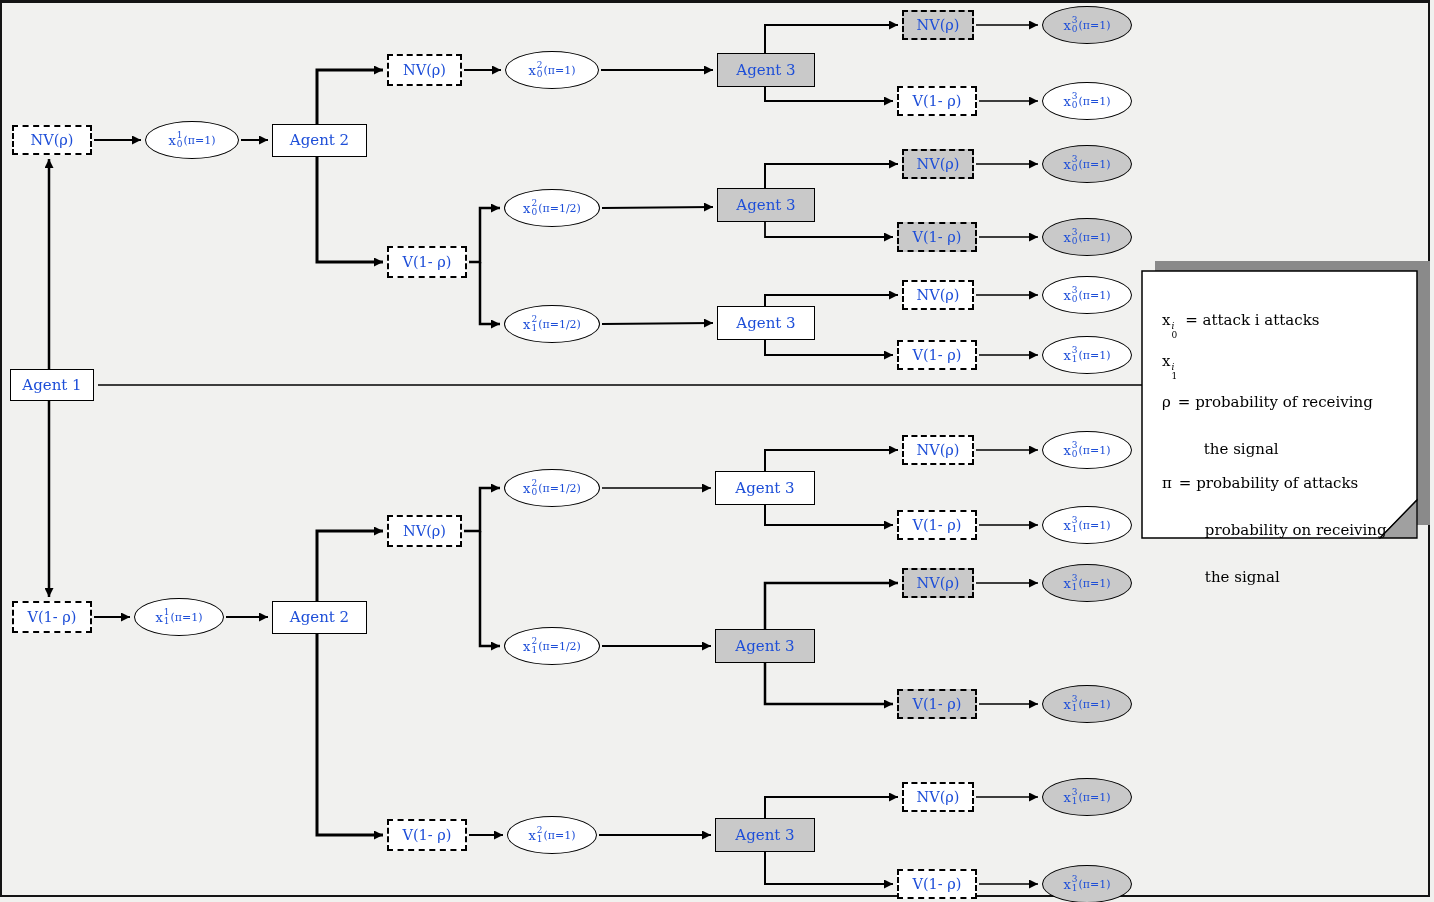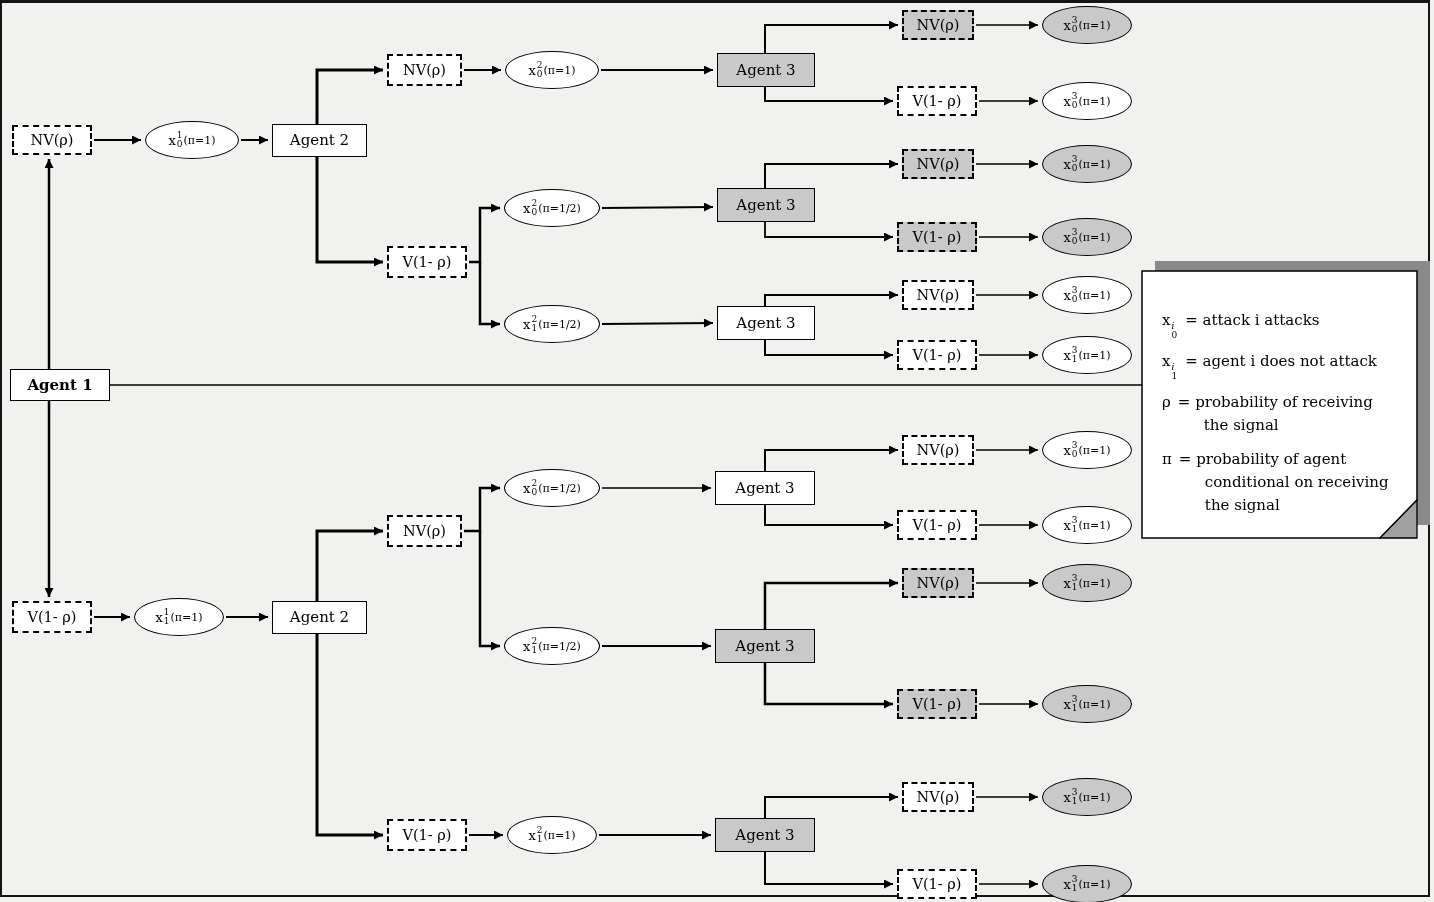--- a/index.html
+++ b/index.html
@@ -16,21 +16,21 @@
     border-top:3px solid #141414;
     background:#f1f1ef;
     box-sizing:border-box;
   }
   #edges{position:absolute;left:0;top:0;width:1434px;height:902px;}
   #nodes{position:absolute;left:0;top:0;width:1434px;height:902px;pointer-events:none;}
   .node{
     position:absolute;
     display:flex;align-items:center;justify-content:center;
     box-sizing:border-box;
-    background:#fff;color:#000000;
+    background:#fff;color:#1d4ed8;
     font-size:15px;line-height:1;
     white-space:nowrap;
   }
   .node.gray{background:var(--node-gray,#c9c9c9);}
   .node.white{background:#fff;}
   .node.rect{border:1.6px solid #000;}
   .node.dashed{border:2px dashed #000;font-size:14.5px;}
   .node.ellipse{border:1.5px solid #000;border-radius:50%;font-size:12.5px;}
   .ss{
     display:inline-flex;flex-direction:column;align-items:flex-start;
@@ -43,21 +43,21 @@
   
   #legend{
     position:absolute;left:1160px;top:306px;width:252px;
     font-size:15px;line-height:23px;color:#000;
   }
   .li{display:flex;gap:7px;margin-bottom:11px;}
   .li .sym{flex:0 0 auto;}
   .li .sp{font-style:italic;}
   .li .txt{display:block;}
   .li .ln{display:block;}
-  .li .ln.ind{padding-left:26px;}
+  .li .ln.ind{padding-left:26px;margin-top:24px;}
 </style>
 </head>
 <body>
 
 <div id="stage">
 
   <svg id="edges" width="1434" height="902" viewBox="0 0 1434 902" xmlns="http://www.w3.org/2000/svg">
     <defs>
       <marker id="arr" viewBox="0 0 10 10" refX="10" refY="5" markerWidth="11" markerHeight="9" markerUnits="userSpaceOnUse" orient="auto">
         <path d="M0,0 L10,5 L0,10 Z" fill="#000"></path>
@@ -122,21 +122,21 @@
       <div class="node dashed white" style="left: 10px; top: 122px; width: 80px; height: 30px;">NV(ρ)</div>
       <div class="node ellipse white" style="left: 143px; top: 118px; width: 94px; height: 38px;">
         <span class="pb">x</span>
         <span class="ss">
           <span>1</span>
           <span>0</span>
         </span>
         <span class="pp">(π=1)</span>
       </div>
       <div class="node rect white" style="left: 270px; top: 121px; width: 95px; height: 33px;">Agent 2</div>
-      <div class="node rect white" style="left: 8px; top: 366px; width: 100px; height: 32px; font-weight: bold;">Agent 1</div>
+      <div class="node rect white" style="left: 8px; top: 366px; width: 84px; height: 32px;">Agent 1</div>
       <div class="node dashed white" style="left: 10px; top: 598px; width: 80px; height: 32px;">V(1- ρ)</div>
       <div class="node ellipse white" style="left: 132px; top: 595px; width: 90px; height: 38px;">
         <span class="pb">x</span>
         <span class="ss">
           <span>1</span>
           <span>1</span>
         </span>
         <span class="pp">(π=1)</span>
       </div>
       <div class="node rect white" style="left: 270px; top: 598px; width: 95px; height: 33px;">Agent 2</div>
@@ -314,32 +314,31 @@
             <span class="sp">i</span>
             <span class="sb">0</span>
           </span></span>
       <span class="txt">= attack i attacks</span>
     </div>
     <div class="li">
       <span class="sym"><span>x</span><span class="ss">
             <span class="sp">i</span>
             <span class="sb">1</span>
           </span></span>
-      <span class="txt">= agent i does not attack</span>
     </div>
     <div class="li">
       <span class="sym">ρ</span>
       <span class="txt">
         <span class="ln">= probability of receiving</span>
         <span class="ln ind">the signal</span>
       </span>
     </div>
     <div class="li">
       <span class="sym">π</span>
       <span class="txt">
-        <span class="ln">= probability of agent</span>
-        <span class="ln ind">conditional on receiving</span>
+        <span class="ln">= probability of attacks</span>
+        <span class="ln ind">probability on receiving</span>
         <span class="ln ind">the signal</span>
       </span>
     </div>
   </div>
 
 </div>
 
 </body></html>

